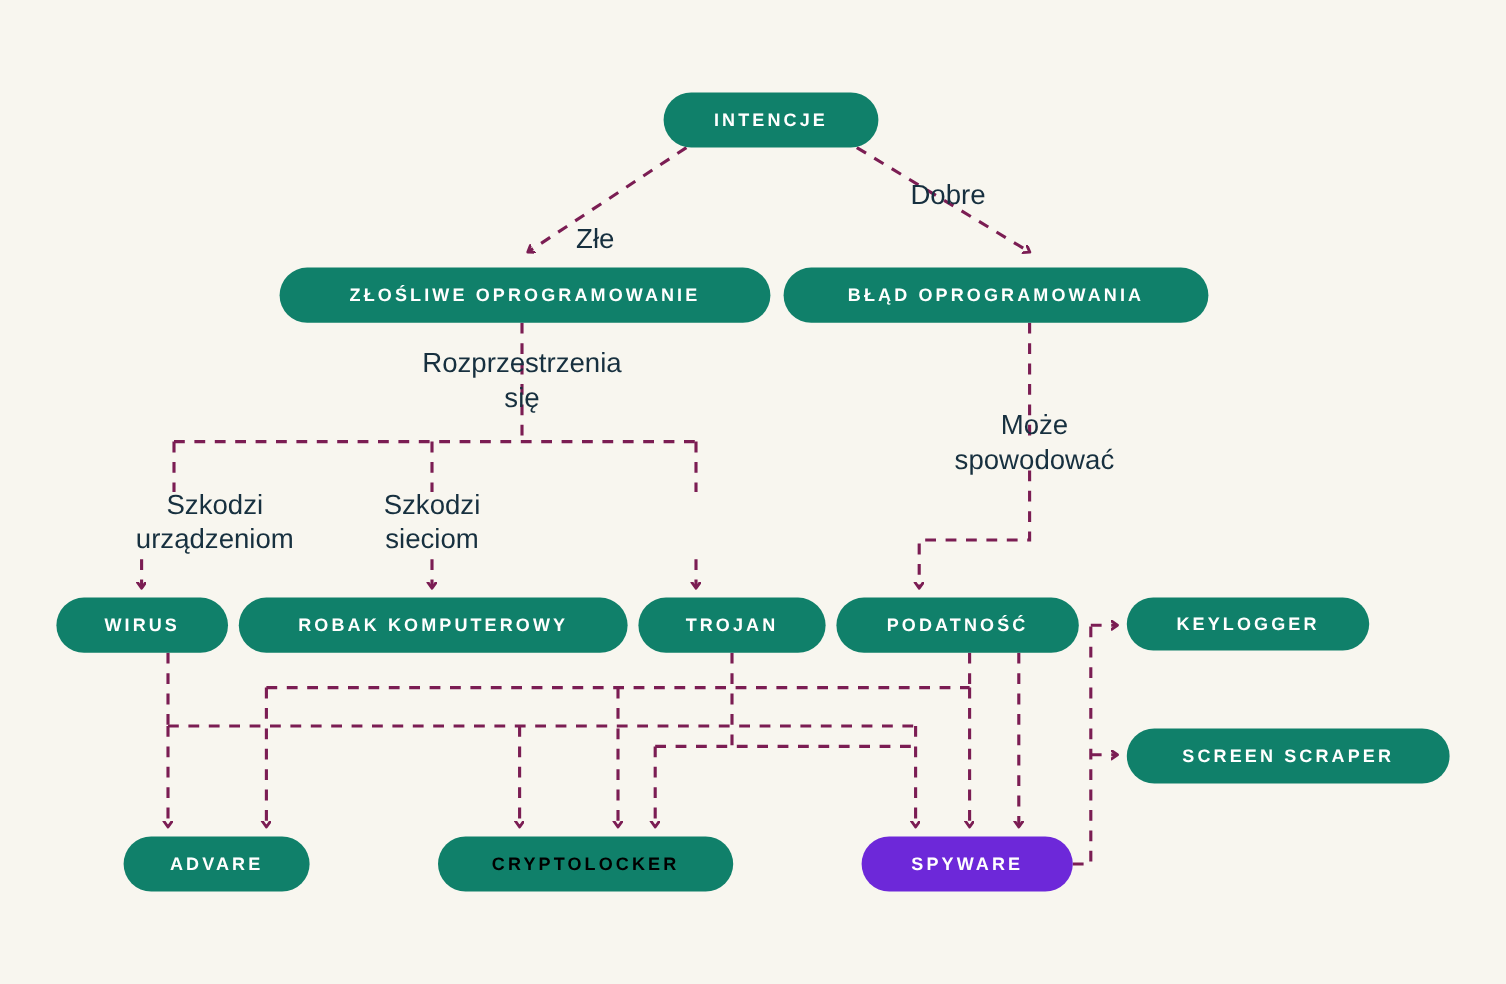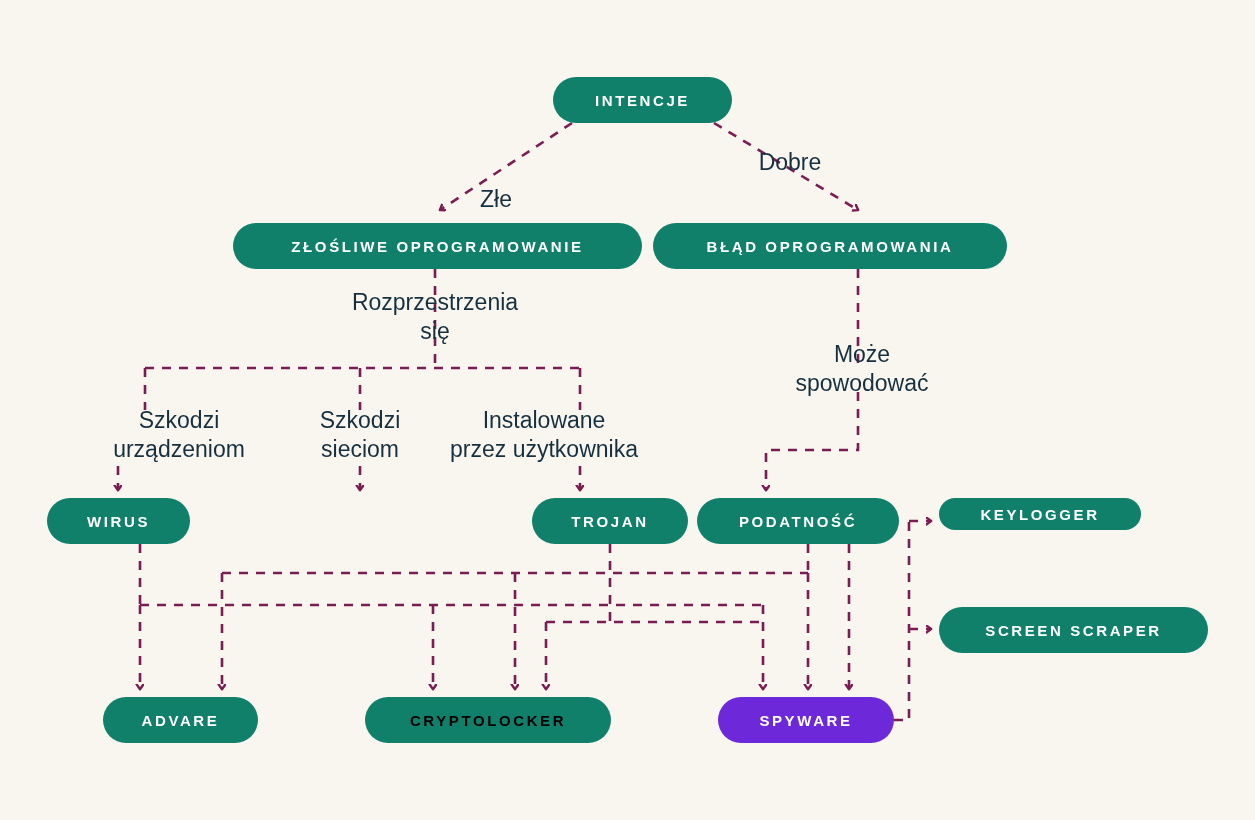--- a/index.html
+++ b/index.html
@@ -99,34 +99,33 @@
       <path d="M 894,720 L 909,720 L 909,521"></path>
       <path d="M 909,521 L 931,521" marker-end="url(#ah)"></path>
       <path d="M 909,629 L 931,629" marker-end="url(#ah)"></path>
     </g>
   </svg>
 
   <div class="node" style="left: 553px; top: 77px; width: 179px; height: 46px; background: rgb(16, 128, 106); color: rgb(255, 255, 255);">INTENCJE</div>
   <div class="node" style="left: 233px; top: 223px; width: 409px; height: 46px; background: rgb(16, 128, 106); color: rgb(255, 255, 255);">ZŁOŚLIWE OPROGRAMOWANIE</div>
   <div class="node" style="left: 653px; top: 223px; width: 354px; height: 46px; background: rgb(16, 128, 106); color: rgb(255, 255, 255);">BŁĄD OPROGRAMOWANIA</div>
   <div class="node" style="left: 47px; top: 498px; width: 143px; height: 46px; background: rgb(16, 128, 106); color: rgb(255, 255, 255);">WIRUS</div>
+  <div class="node" style="left: 199px; top: 498px; width: 324px; height: 46px; background: rgb(16, 128, 106); color: rgb(255, 255, 255);">ROBAK KOMPUTEROWY</div>
   <div class="node" style="left: 532px; top: 498px; width: 156px; height: 46px; background: rgb(16, 128, 106); color: rgb(255, 255, 255);">TROJAN</div>
   <div class="node" style="left: 697px; top: 498px; width: 202px; height: 46px; background: rgb(16, 128, 106); color: rgb(255, 255, 255);">PODATNOŚĆ</div>
-  <div class="node" style="left: 939px; top: 498px; width: 202px; height: 32px; background: rgb(16, 128, 106); color: rgb(255, 255, 255);">KEYLOGGER</div>
+  <div class="node" style="left: 939px; top: 498px; width: 202px; height: 44px; background: rgb(16, 128, 106); color: rgb(255, 255, 255);">KEYLOGGER</div>
   <div class="node" style="left: 939px; top: 607px; width: 269px; height: 46px; background: rgb(16, 128, 106); color: rgb(255, 255, 255);">SCREEN SCRAPER</div>
   <div class="node" style="left: 103px; top: 697px; width: 155px; height: 46px; background: rgb(16, 128, 106); color: rgb(255, 255, 255);">ADVARE</div>
   <div class="node" style="left: 365px; top: 697px; width: 246px; height: 46px; background: rgb(16, 128, 106); color: #000000;">CRYPTOLOCKER</div>
   <div class="node" style="left: 718px; top: 697px; width: 176px; height: 46px; background: #6d28d9; color: rgb(255, 255, 255);">SPYWARE</div>
 
   <div class="edge-label" style="left: 447px; top: 148px; width: 98px; color: rgb(23, 48, 63); margin-top: 37px;">Złe</div>
   <div class="edge-label" style="left: 741px; top: 148px; width: 98px; color: rgb(23, 48, 63);">Dobre</div>
   <div class="edge-label" style="left: 320px; top: 288px; width: 230px; color: rgb(23, 48, 63);">Rozprzestrzenia
 się</div>
   <div class="edge-label" style="left: 90px; top: 406px; width: 178px; color: rgb(23, 48, 63);">Szkodzi
 urządzeniom</div>
   <div class="edge-label" style="left: 284px; top: 406px; width: 152px; color: rgb(23, 48, 63);">Szkodzi
 sieciom</div>
-  <div class="edge-label" style="left: 432px; top: 406px; width: 224px; color: rgb(23, 48, 63);">Instalowane
-przez użytkownika</div>
   <div class="edge-label" style="left: 772px; top: 340px; width: 180px; color: rgb(23, 48, 63);">Może
 spowodować</div>
 
 </div>
 
 </body></html>

